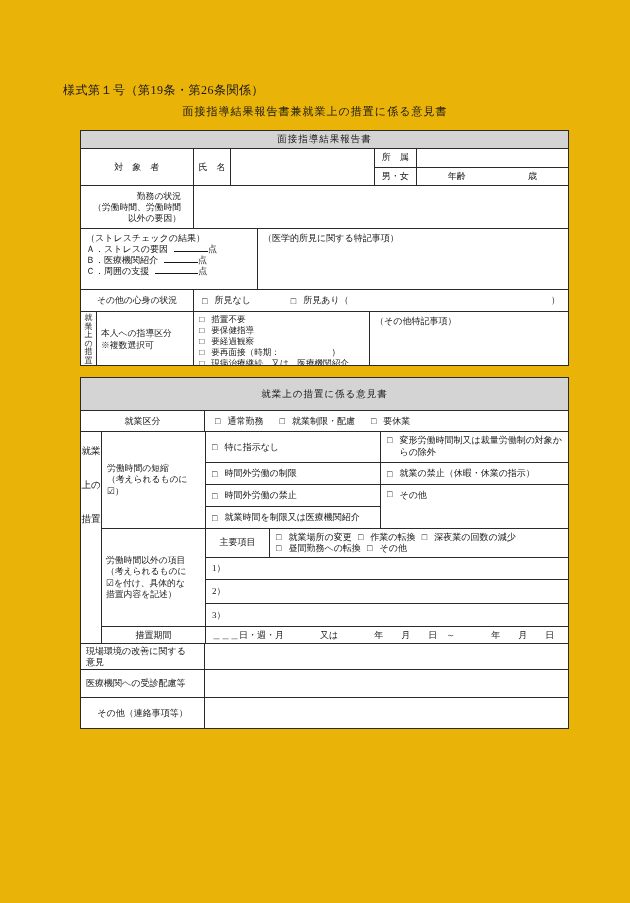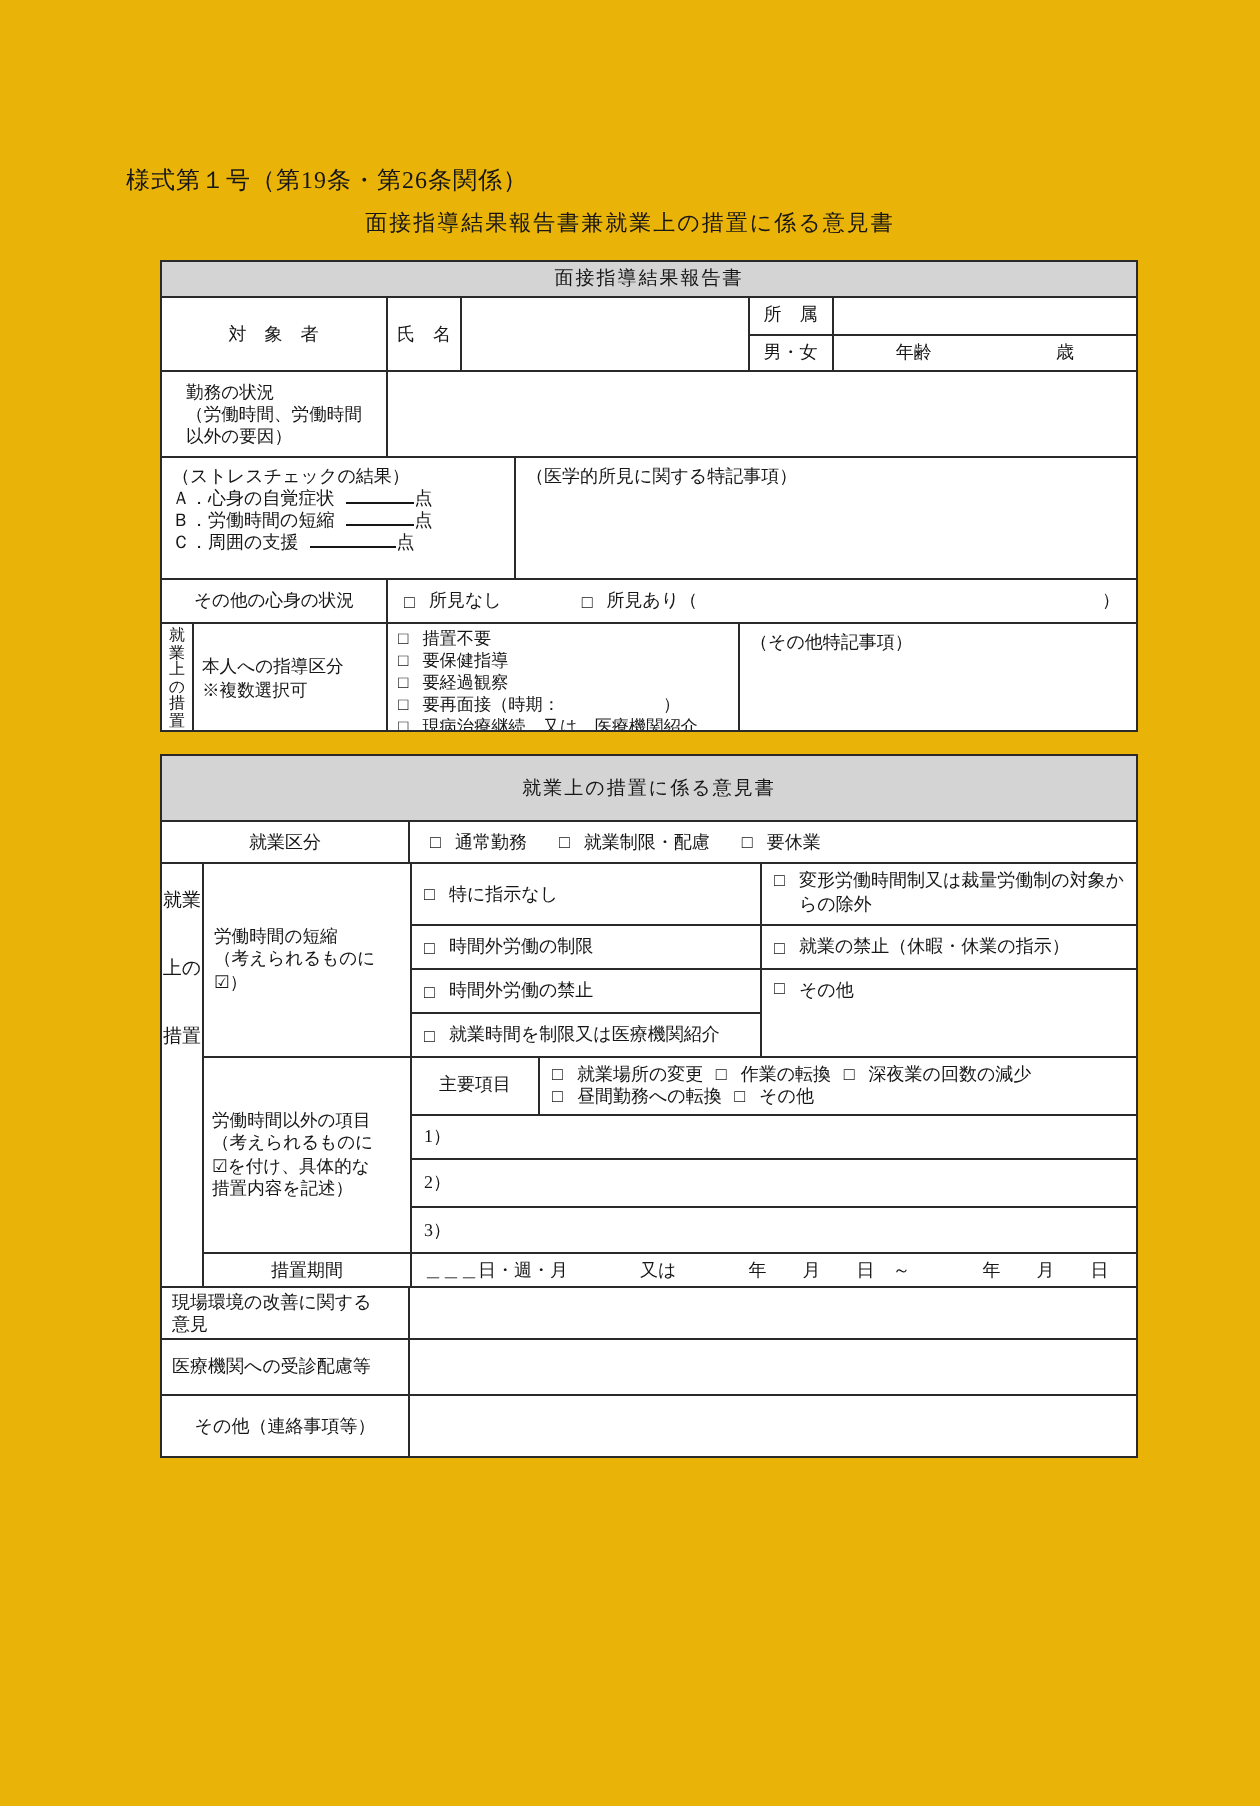--- a/index.html
+++ b/index.html
@@ -21,21 +21,21 @@
 
   .thead {
     background:#d4d4d4; text-align:center; font-size:9.5px;
     display:flex; align-items:center; justify-content:center;
     letter-spacing:1px;
   }
   .row { display:flex; border-top:1px solid #2a2a2a; }
   .row:first-child { border-top:none; }
   .c { border-left:1px solid #2a2a2a; overflow:hidden; }
   .c:first-child { border-left:none; }
-  .lab { display:flex; align-items:center; justify-content:center; text-align:left; }
+  .lab { display:flex; align-items:center; justify-content:center; text-align:right; }
   .pre { white-space:pre-line; }
   .topleft { display:block; padding:3px 5px; }
   .cb { display:inline-block; margin-right:7px; }
   .opt { margin-right:4px; }
   .cbline { line-height:11px; white-space:nowrap; }
   .uline { display:inline-block; width:34px; border-bottom:1px solid #161616; height:8px; margin-left:6px; }
   .vcell {
     width:15px; text-align:center; word-break:break-all;
     line-height:8.6px; font-size:8px; padding-top:2px;
   }
@@ -79,24 +79,24 @@
       <div class="c lab pre" style="width:112px; font-size:8.8px; line-height:11px;">勤務の状況
 （労働時間、労働時間
 以外の要因）</div>
       <div class="c flex1"></div>
     </div>
 
     <div class="row" style="height:61px;">
       <div class="c topleft" style="width:176px; line-height:12px;">
         <div>（ストレスチェックの結果）</div>
         <div class="cbline">
-          <span>Ａ．心身の自覚症状</span><span class="uline"></span><span>点</span>
+          <span>Ａ．ストレスの要因</span><span class="uline"></span><span>点</span>
         </div>
         <div class="cbline">
-          <span>Ｂ．労働時間の短縮</span><span class="uline"></span><span>点</span>
+          <span>Ｂ．医療機関紹介</span><span class="uline"></span><span>点</span>
         </div>
         <div class="cbline">
           <span>Ｃ．周囲の支援</span><span class="uline" style="width:43px;"></span><span>点</span>
         </div>
       </div>
       <div class="c flex1 topleft">
         <span>（医学的所見に関する特記事項）</span>
       </div>
     </div>
 

